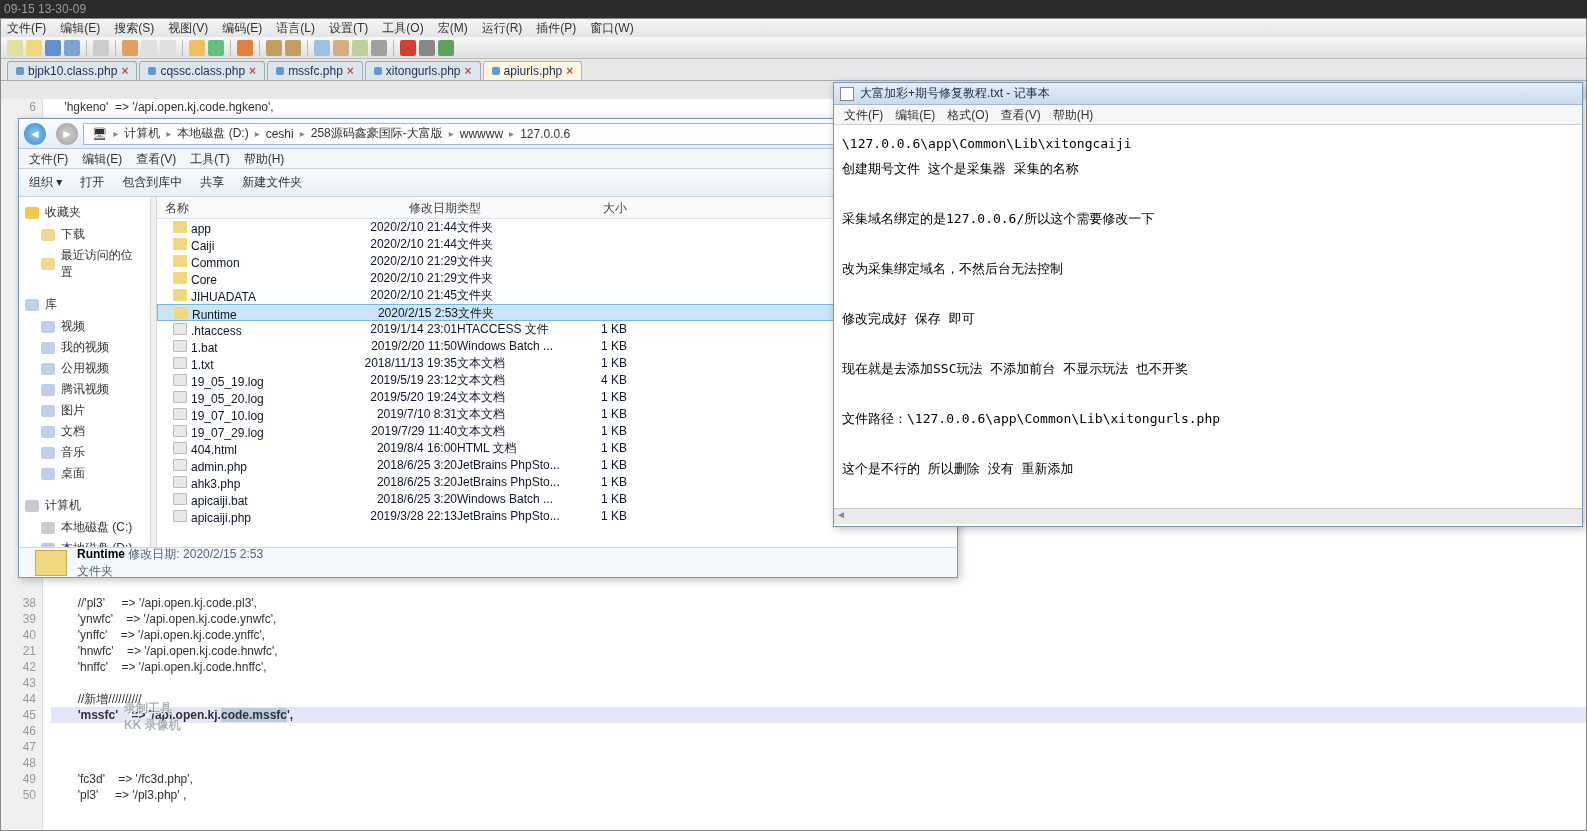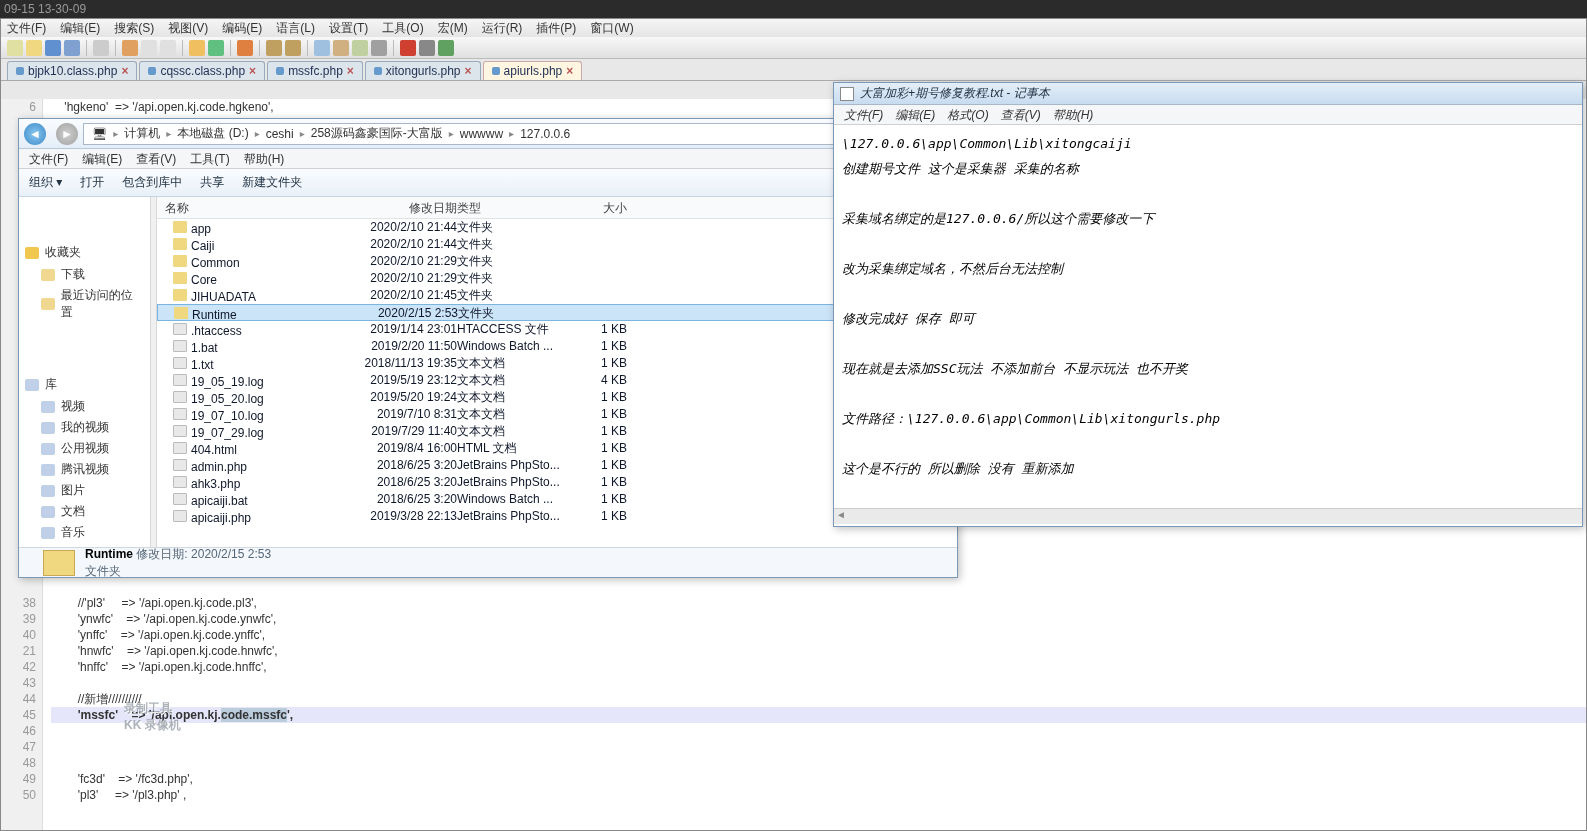--- a/index.html
+++ b/index.html
@@ -37,45 +37,45 @@
 .breadcrumb { flex: 1; height: 22px; background: #fff; border: 1px solid #a8b8c8; display: flex; align-items: center; padding-left: 4px; gap: 2px; margin-right: 6px; }
 .crumb { padding: 0 4px; color: #333; }
 .crumb-sep { color: #888; font-size: 10px; }
 
 .exp-menu { height: 20px; background: #f4f6f8; display: flex; gap: 14px; padding-left: 10px; border-bottom: 1px solid #d0d0d0; line-height: 20px; color: #333; font-size: 11px; }
 .exp-cmd { height: 28px; background: linear-gradient(#fafcff,#e8f0f8); display: flex; align-items: center; gap: 18px; padding-left: 10px; border-bottom: 1px solid #c8d4e0; }
 .cmd-item { color: #234; display: flex; align-items: center; gap: 4px; }
 
 .exp-body { display: flex; height: calc(100% - 108px); }
 .exp-tree { width: 132px; background: #fff; border-right: 1px solid #d8d8d8; overflow-y: auto; padding: 4px 0; }
-.tree-section { color: #333; padding: 3px 6px; display: flex; align-items: center; gap: 6px; margin-top: 40px; }
+.tree-section { color: #333; padding: 3px 6px; display: flex; align-items: center; gap: 6px; }
 .tree-item { color: #333; padding: 2px 6px 2px 22px; display: flex; align-items: center; gap: 6px; }
 .tree-icon { width: 14px; height: 12px; display: inline-block; border-radius: 2px; }
 .star { background: #f0c850; }
 .folder { background: #f0d890; }
 .lib { background: #c0d0e8; }
 .disk { background: #c8ccd0; }
 
 .exp-list { flex: 1; background: #fff; overflow-y: auto; }
 .list-header { display: flex; background: #f8fafc; border-bottom: 1px solid #e0e4e8; height: 22px; line-height: 22px; color: #444; }
 .col-name { width: 200px; padding-left: 8px; }
 .col-date { width: 100px; text-align: right; }
 .col-type { width: 120px; }
 .col-size { width: 60px; text-align: right; padding-right: 10px; }
 .list-row { display: flex; height: 17px; line-height: 17px; color: #0f172a; }
 .list-row.selected { background: #cce4f7; border: 1px solid #7ab4e0; }
 .row-icon { width: 14px; height: 12px; margin: 2px 4px 0 8px; display: inline-block; border-radius: 1px; }
 .ico-folder { background: #f0d880; }
 .ico-file { background: #e8e8e8; border: 1px solid #bbb; }
 
-.exp-status { height: 30px; border-top: 1px solid #d0d8e0; background: #f4f8fc; display: flex; align-items: center; padding-left: 24px; gap: 10px; }
+.exp-status { height: 30px; border-top: 1px solid #d0d8e0; background: #f4f8fc; display: flex; align-items: center; padding-left: 16px; gap: 10px; }
 .status-thumb { width: 32px; height: 26px; background: #f0d880; border: 1px solid #c8a850; }
 
 
-.notepad { position: absolute; top: 82px; right: 4px; width: 750px; height: 445px; background: #fff; border: 1px solid #7a98b8; box-shadow: 2px 2px 8px rgba(0,0,0,0.25); font-style: italic; }
+.notepad { position: absolute; top: 82px; right: 4px; width: 750px; height: 445px; background: #fff; border: 1px solid #7a98b8; box-shadow: 2px 2px 8px rgba(0,0,0,0.25); }
 .np-title { height: 22px; background: linear-gradient(#e4eef8,#c8dcf0); display: flex; align-items: center; padding-left: 6px; color: #234; border-bottom: 1px solid #a8b8c8; }
 .np-icon { width: 14px; height: 14px; background: #fff; border: 1px solid #888; margin-right: 6px; }
 .np-menu { height: 20px; background: #f4f6f8; display: flex; gap: 12px; padding-left: 10px; border-bottom: 1px solid #d0d0d0; line-height: 20px; color: #333; font-size: 11px; }
 .np-body { padding: 6px 8px; font-family: "SimSun", monospace; font-size: 13px; line-height: 25px; white-space: pre-wrap; color: #000; height: calc(100% - 60px); overflow: hidden; }
 .np-scroll { height: 16px; background: #eaeaea; border-top: 1px solid #ccc; position: relative; }
 .np-scroll::before { content: "◄"; position: absolute; left: 2px; color: #888; font-size: 10px; }
 
 
 .watermark { position: absolute; left: 124px; top: 700px; color: rgba(120,130,140,0.6); font-size: 18px; font-weight: bold; text-shadow: 1px 1px 0 #fff; pointer-events: none; }
 

